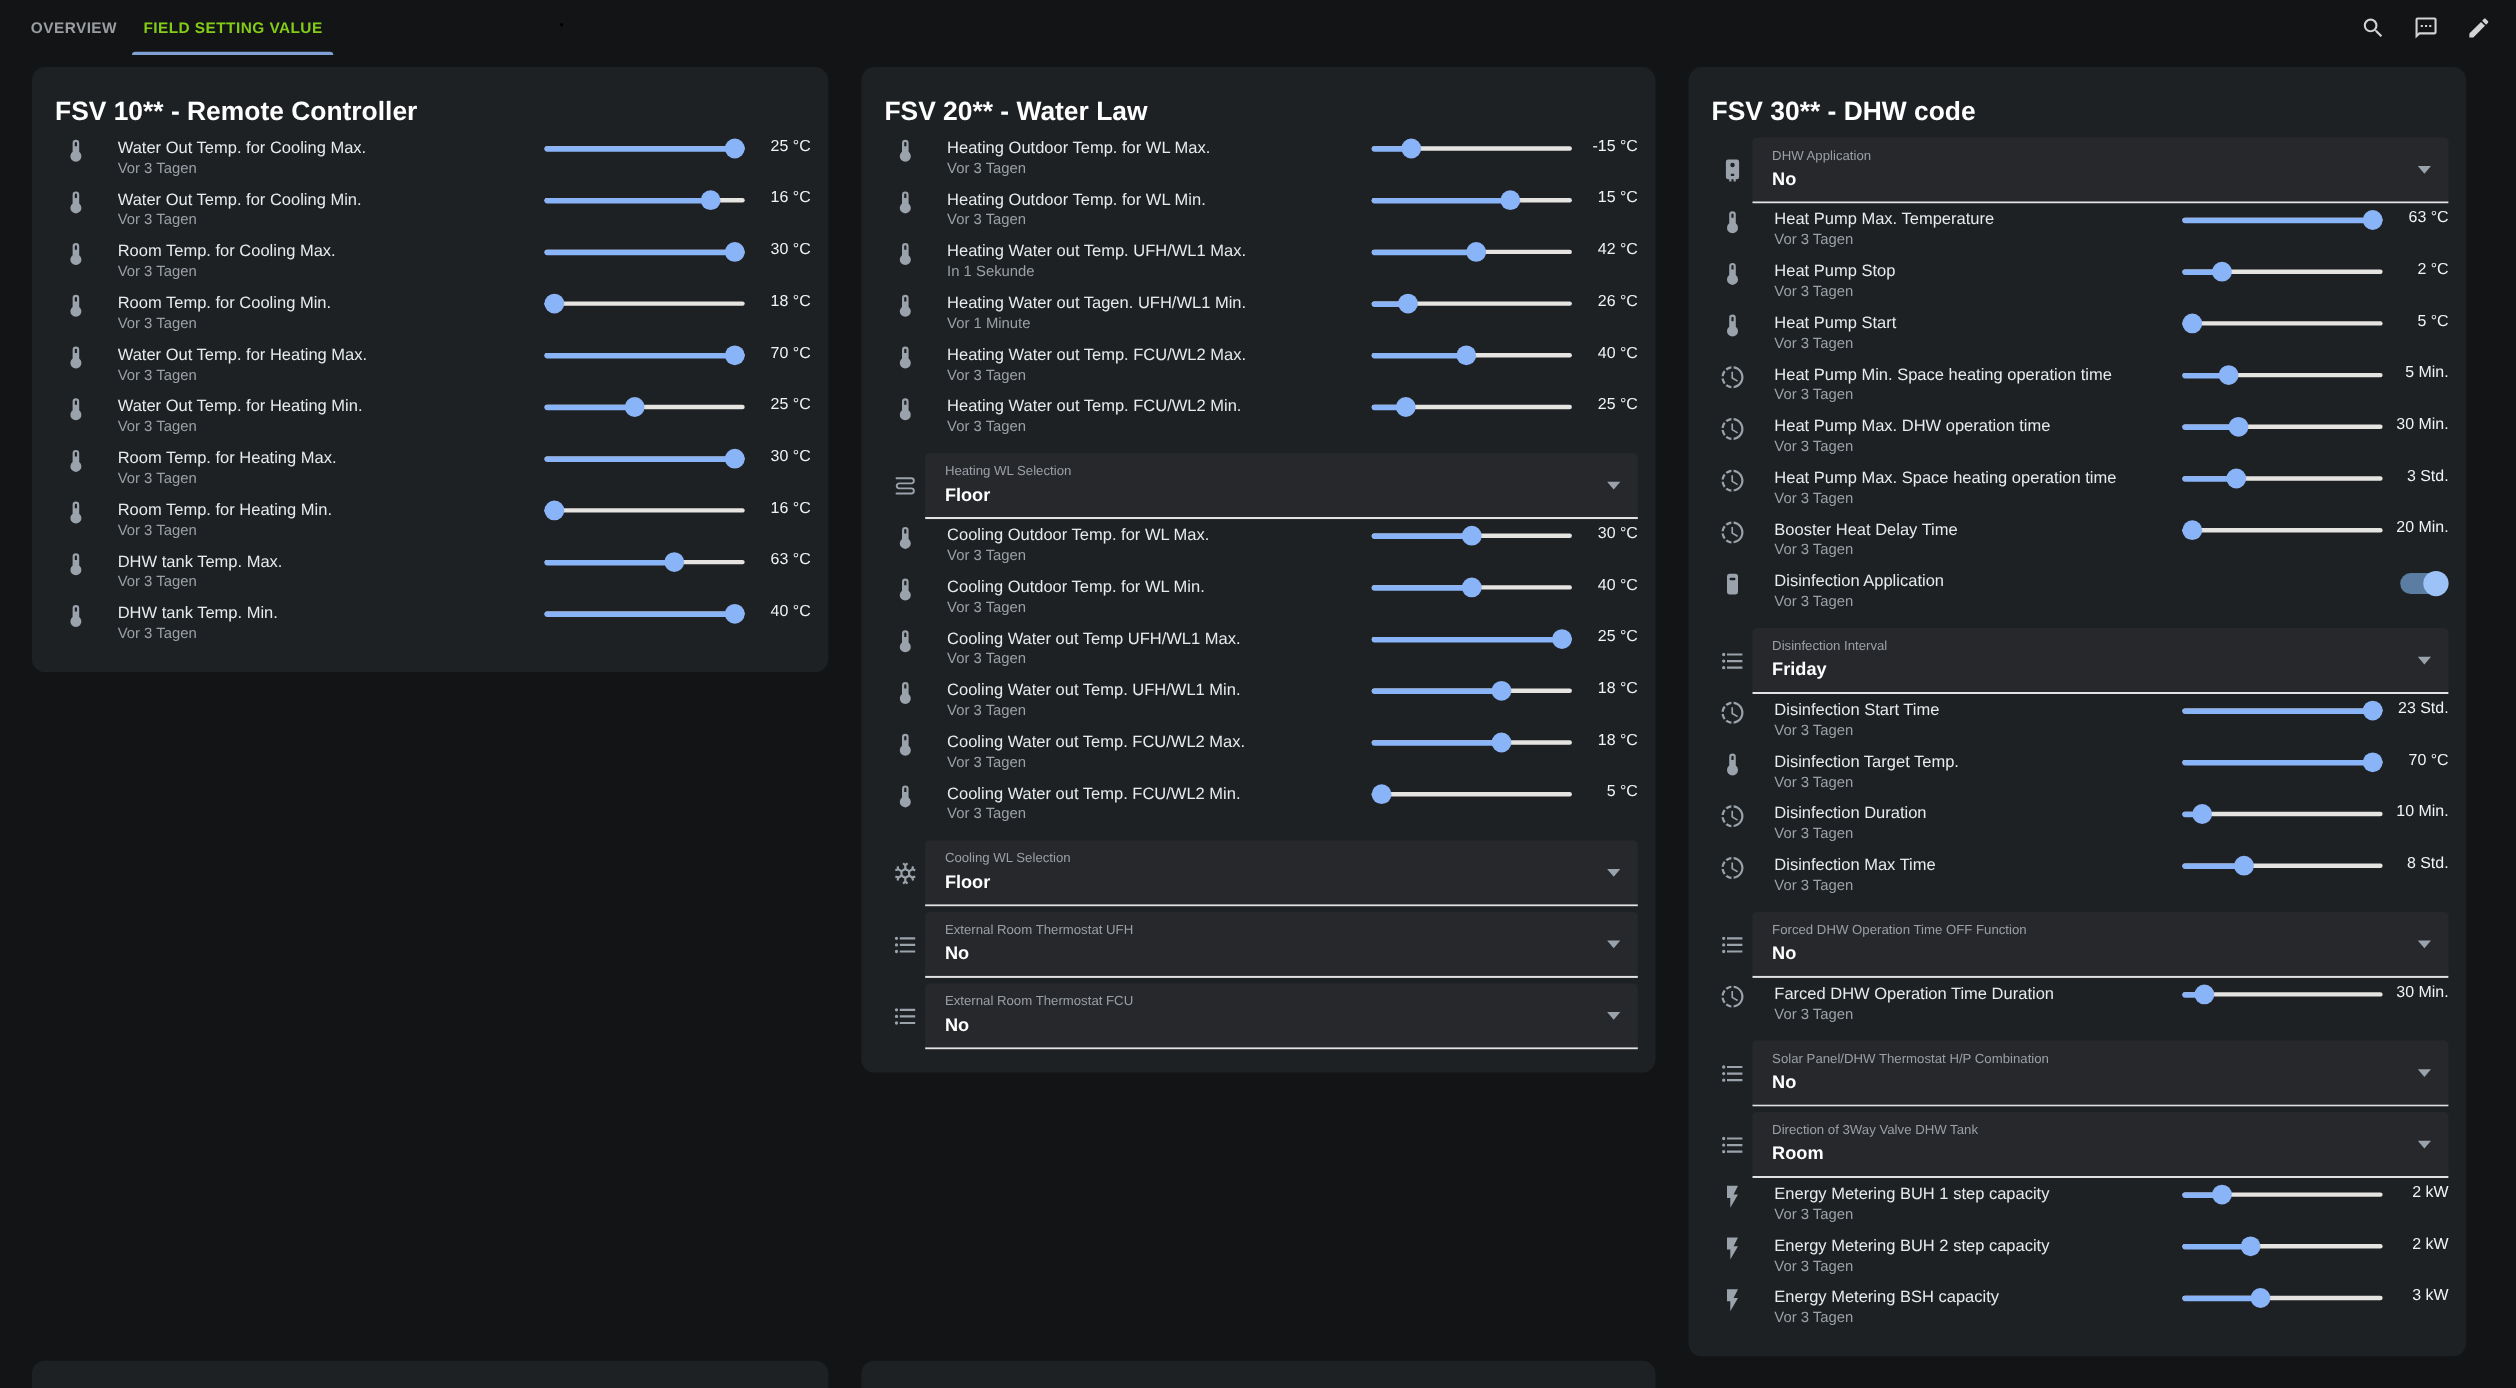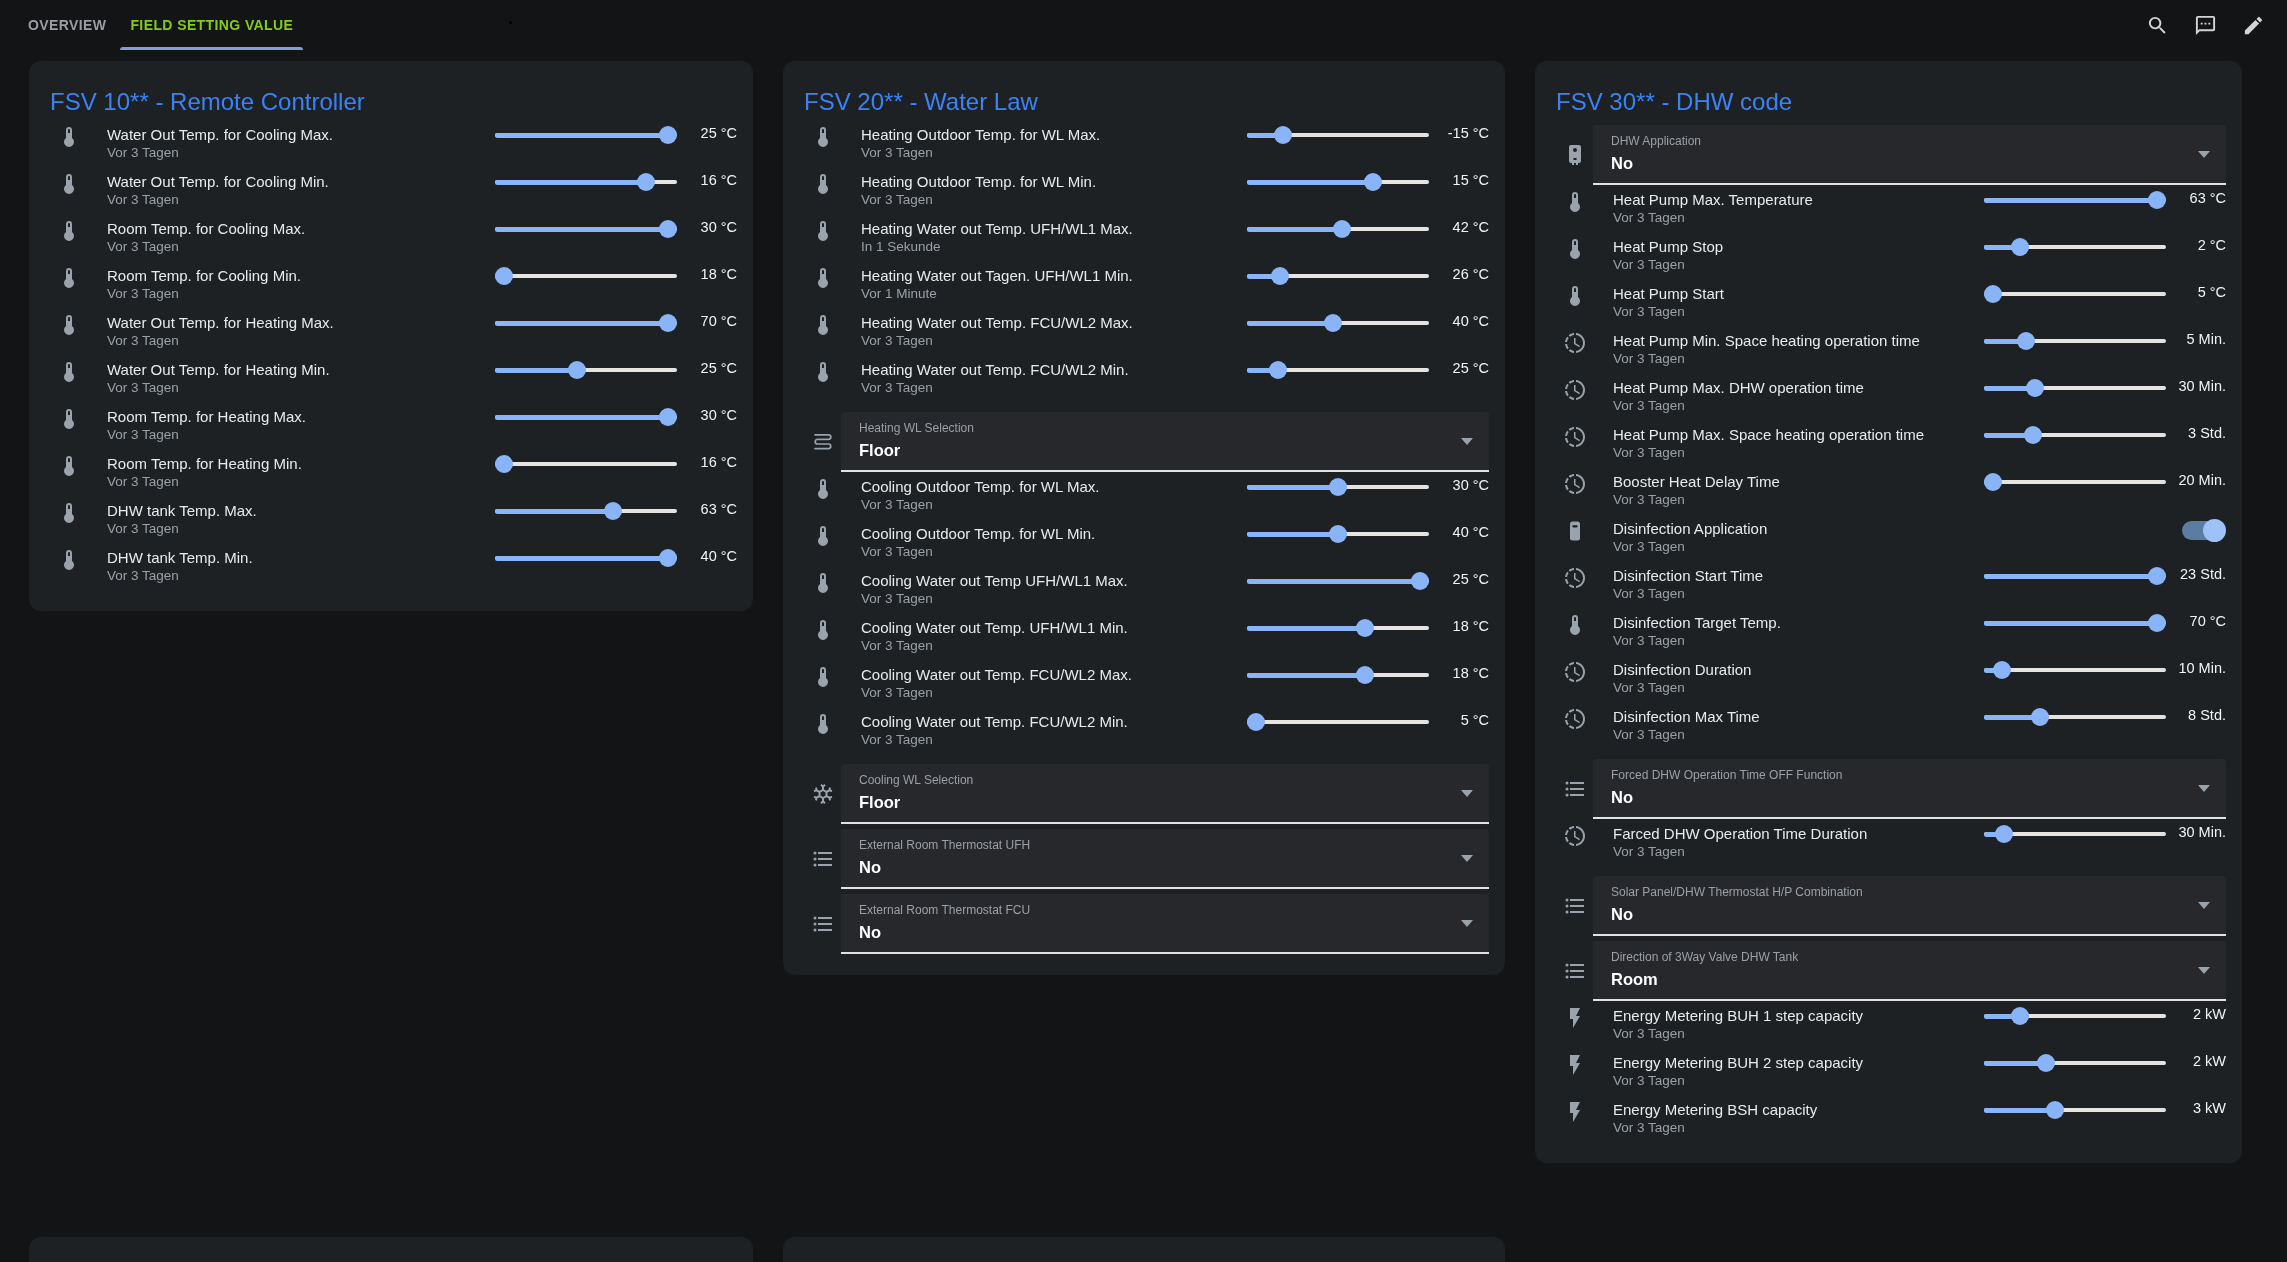--- a/index.html
+++ b/index.html
@@ -24,21 +24,21 @@
   .stray{position:absolute;left:509px;top:21px;width:3px;height:3px;border-radius:50%;background:#000}
   .actions{margin-left:auto;display:flex;align-items:center;gap:25px;padding-right:22px}
   .action{width:23px;height:23px;color:var(--topbar-icon);cursor:pointer}
   .action svg{width:100%;height:100%}
   
   .cards{position:absolute;left:29px;top:61px;display:flex;gap:30px;align-items:flex-start}
   .card{background:var(--card-bg);border-radius:12px;padding:24px 0 16px}
   .card:nth-child(1){width:724px}
   .card:nth-child(2){width:722px}
   .card:nth-child(3){width:707px}
-  .card h1{margin:2px 21px 8px;font-size:24px;line-height:30px;font-weight:400;color:#3b82f6}
+  .card h1{margin:2px 21px 8px;font-size:24px;line-height:30px;font-weight:700;color:#ffffff}
   
   .row{display:flex;align-items:flex-start;height:47px;padding-right:16px}
   .icel{flex:none;width:24px;height:24px;margin-left:28px;color:var(--icon)}
   .icel svg{width:100%;height:100%;display:block}
   .texts{flex:1;min-width:0;margin-left:26px}
   .lbl{font-size:15px;line-height:19px;color:var(--text-primary);white-space:nowrap;overflow:hidden}
   .sub{font-size:13.5px;line-height:18px;color:var(--text-secondary);white-space:nowrap}
   
   .slider{flex:none;width:182px;height:20px;position:relative;cursor:pointer}
   .slider .rest{position:absolute;left:0;right:0;top:8px;height:4px;border-radius:2px;background:var(--slider-rest)}
@@ -657,20 +657,32 @@
         </span>
         <div class="texts">
           <div class="lbl">Disinfection Application</div>
           <div class="sub">Vor 3 Tagen</div>
         </div>
         <div class="switch">
           <div class="track"></div>
           <div class="thumb"></div>
         </div>
       </div>
+      <div class="row select-row">
+        <span class="icel">
+          <svg viewBox="0 0 24 24">
+            <path fill="currentColor" d="M7,5H21V7H7V5M7,13V11H21V13H7M4,4.5A1.5,1.5 0 0,1 5.5,6A1.5,1.5 0 0,1 4,7.5A1.5,1.5 0 0,1 2.5,6A1.5,1.5 0 0,1 4,4.5M4,10.5A1.5,1.5 0 0,1 5.5,12A1.5,1.5 0 0,1 4,13.5A1.5,1.5 0 0,1 2.5,12A1.5,1.5 0 0,1 4,10.5M7,19V17H21V19H7M4,16.5A1.5,1.5 0 0,1 5.5,18A1.5,1.5 0 0,1 4,19.5A1.5,1.5 0 0,1 2.5,18A1.5,1.5 0 0,1 4,16.5Z"></path>
+          </svg>
+        </span>
+        <div class="select-box">
+          <div class="slabel">Disinfection Interval</div>
+          <div class="svalue">Friday</div>
+          <span class="chev"></span>
+        </div>
+      </div>
       <div class="row">
         <span class="icel">
           <svg viewBox="0 0 24 24">
             <path fill="currentColor" d="M13,2.03V2.05L13,4.05C17.39,4.59 20.5,8.58 19.96,12.97C19.5,16.61 16.64,19.5 13,19.93V21.93C18.5,21.38 22.5,16.5 21.95,11C21.5,6.25 17.73,2.5 13,2.03M11,2.06C9.05,2.25 7.19,3 5.67,4.26L7.1,5.74C8.22,4.84 9.57,4.26 11,4.06V2.06M4.26,5.67C3,7.19 2.25,9.04 2.05,11H4.05C4.24,9.58 4.8,8.23 5.69,7.1L4.26,5.67M2.06,13C2.26,14.96 3.03,16.81 4.27,18.33L5.69,16.9C4.81,15.77 4.24,14.42 4.06,13H2.06M7.1,18.37L5.67,19.74C7.18,21 9.04,21.79 11,22V20C9.58,19.82 8.23,19.25 7.1,18.37M12.5,7V12.25L17,14.92L16.25,16.15L11,13V7H12.5Z"></path>
           </svg>
         </span>
         <div class="texts">
           <div class="lbl">Disinfection Start Time</div>
           <div class="sub">Vor 3 Tagen</div>
         </div>

